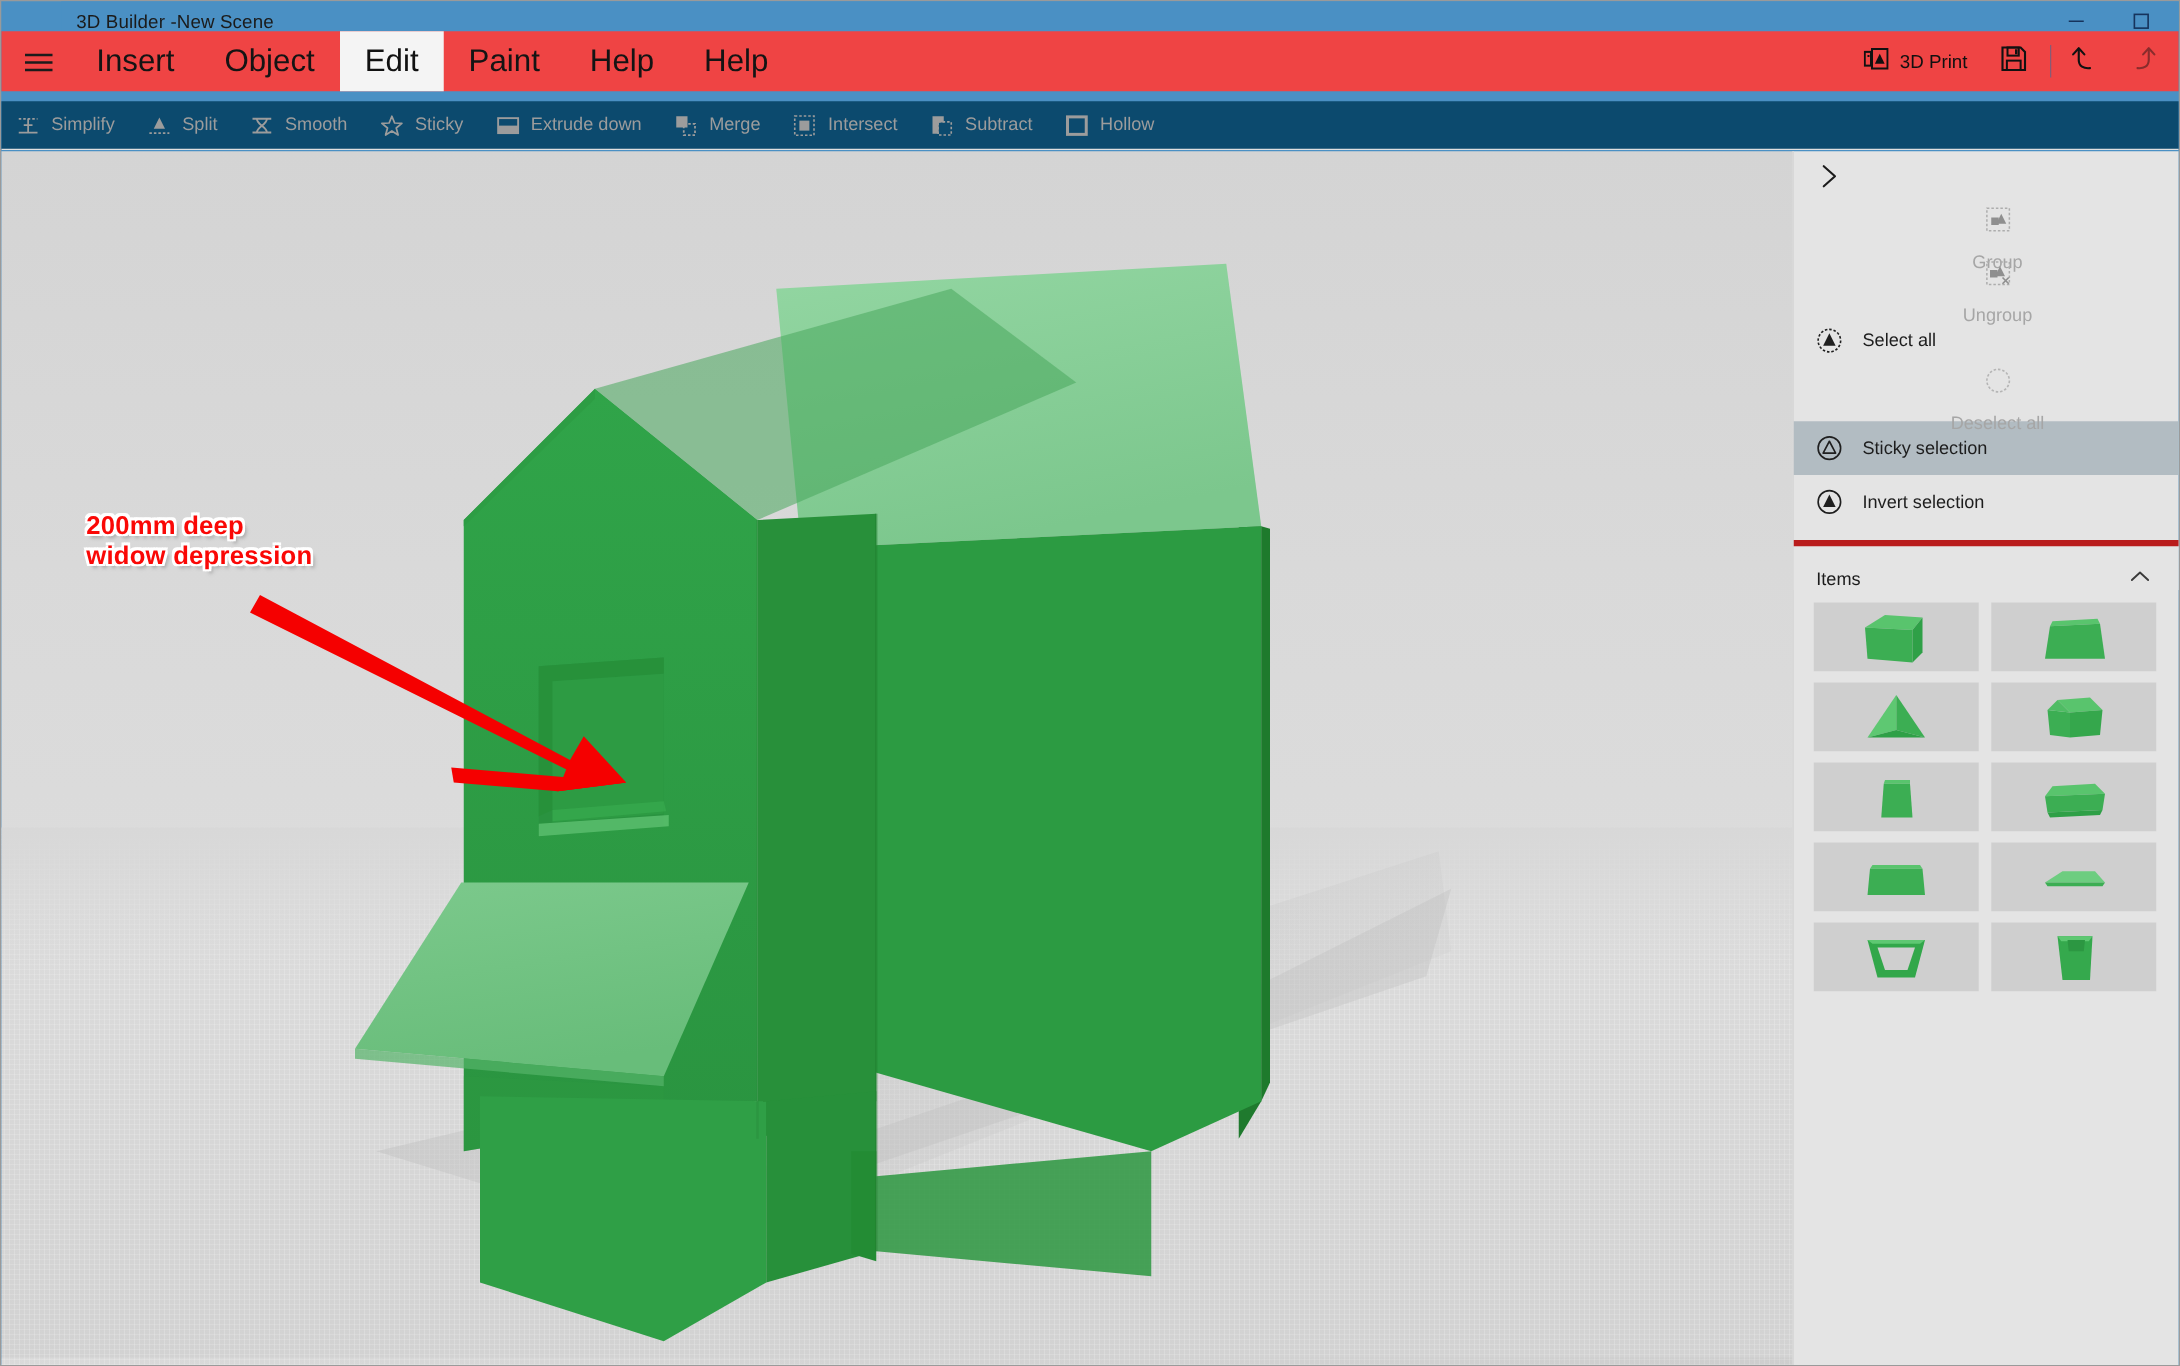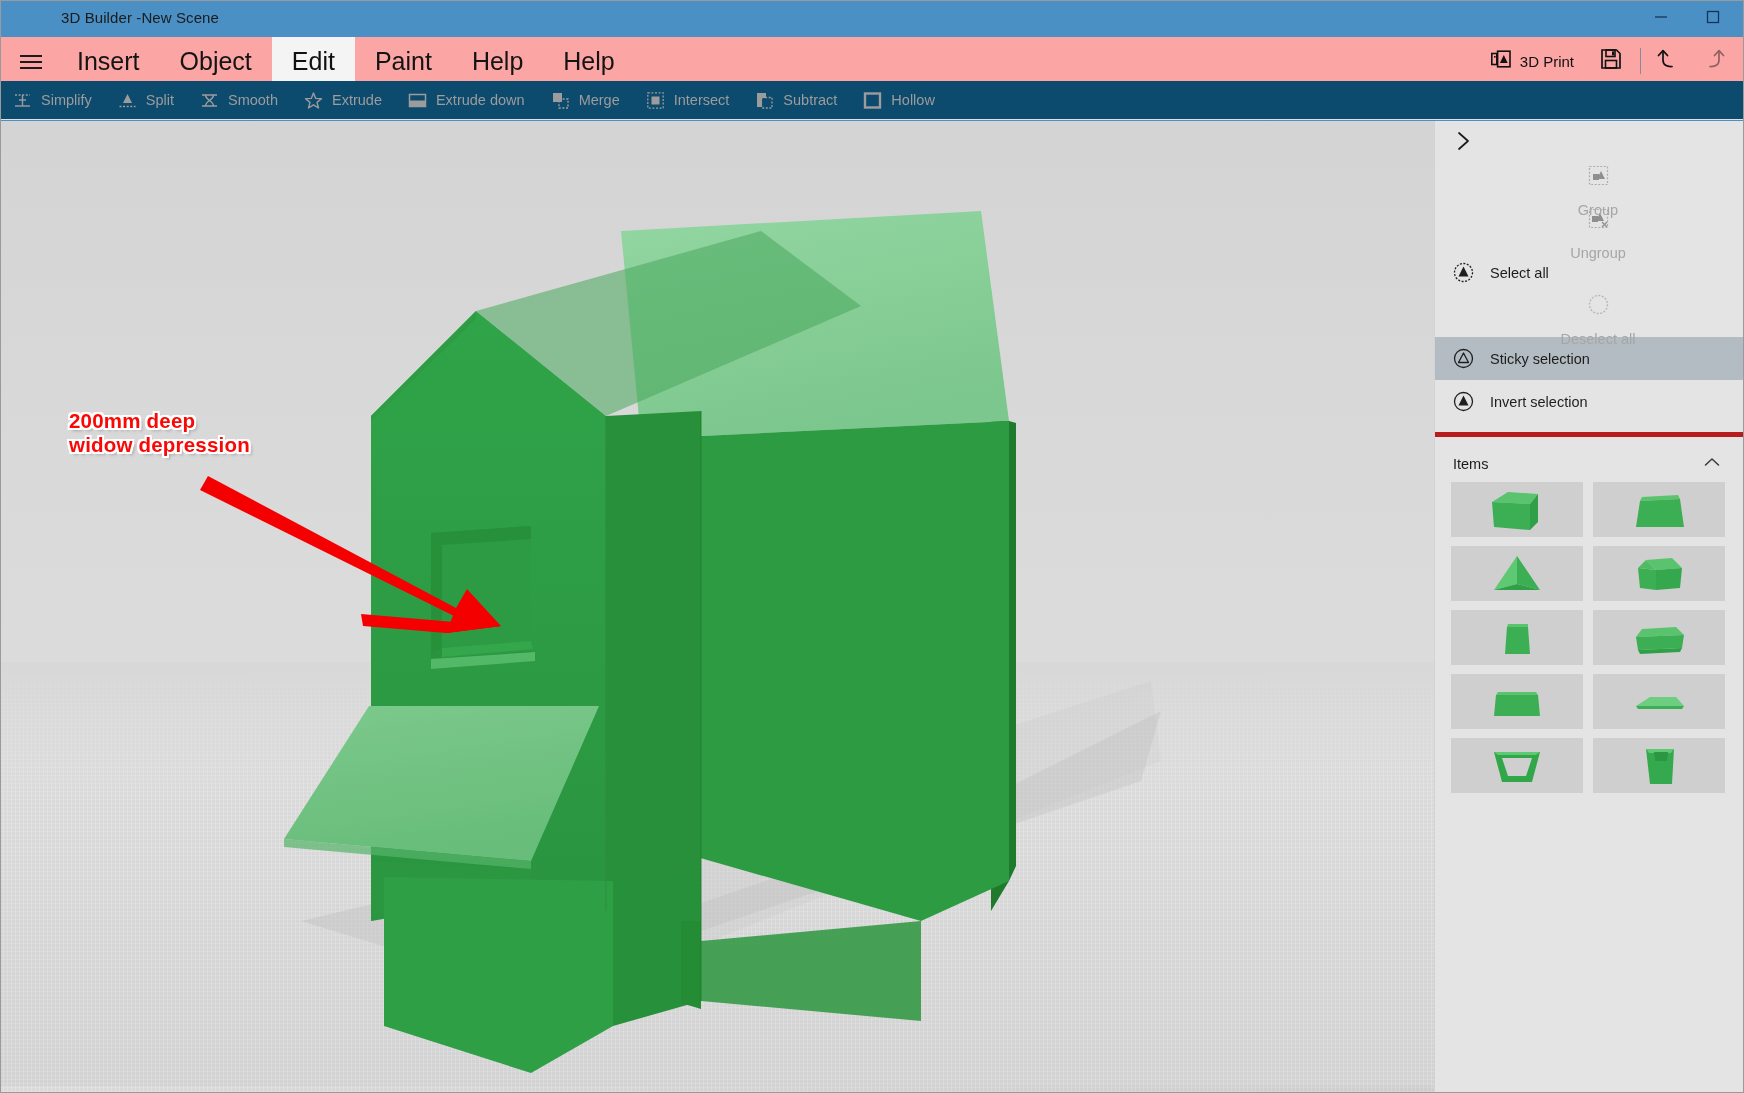--- a/index.html
+++ b/index.html
@@ -35,22 +35,22 @@
     display:flex; align-items:center; justify-content:center;
     color:#16335c;
   }
   #btn-min { right:104px; }
   #btn-max { right:52px; }
   #btn-close { right:0px; }
   .wbtn svg { display:block; }
 
   
   #ribbon {
-    position:absolute; left:0; top:36px; width:100%; height:48px;
-    background:#fca5a5;
+    position:absolute; left:0; top:24px; width:100%; height:48px;
+    background:#ef4444;
   }
   #hamburger {
     position:absolute; left:8px; top:0; width:40px; height:48px;
     display:flex; align-items:center; justify-content:center;
   }
   #hamburger .bar {
     position:absolute; left:11px; width:22px; height:1.6px; background:#1b1b1b;
   }
   #hamburger .bar:nth-child(1){ top:18px; }
   #hamburger .bar:nth-child(2){ top:24px; }
@@ -299,21 +299,21 @@
       </span>
       <span>Smooth</span>
     </div>
 
     <div class="cmd">
       <span class="ic">
         <svg width="19" height="19" viewBox="0 0 19 19">
           <polygon points="9.5,2 11.7,7.4 17.5,7.7 13,11.4 14.5,17 9.5,13.8 4.5,17 6,11.4 1.5,7.7 7.3,7.4" fill="none" stroke="#9c9c9c" stroke-width="1.4" stroke-linejoin="round"></polygon>
         </svg>
       </span>
-      <span>Extrude</span>
+      <span>Sticky</span>
     </div>
 
     <div class="cmd">
       <span class="ic">
         <svg width="19" height="19" viewBox="0 0 19 19">
           <rect x="1.5" y="3.5" width="16" height="12" fill="none" stroke="#9c9c9c" stroke-width="1.5"></rect>
           <rect x="1.5" y="9.5" width="16" height="6" fill="#9c9c9c"></rect>
         </svg>
       </span>
       <span>Extrude down</span>

